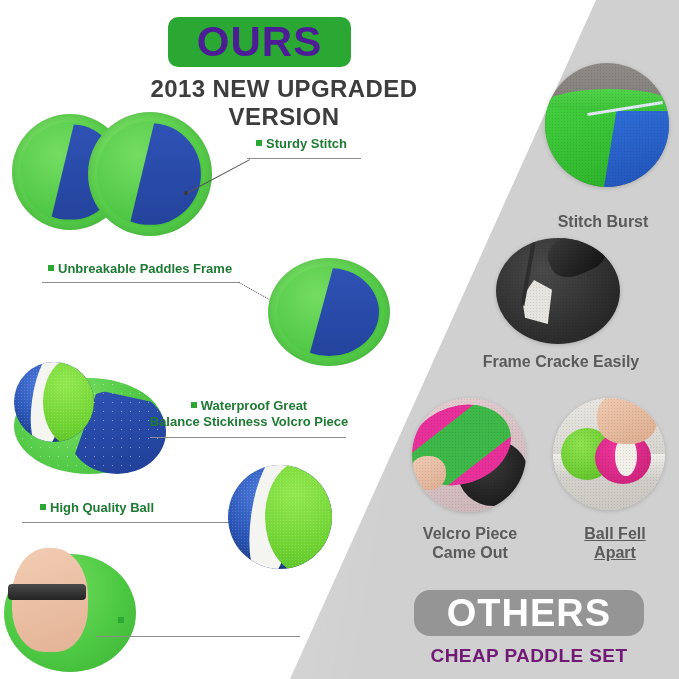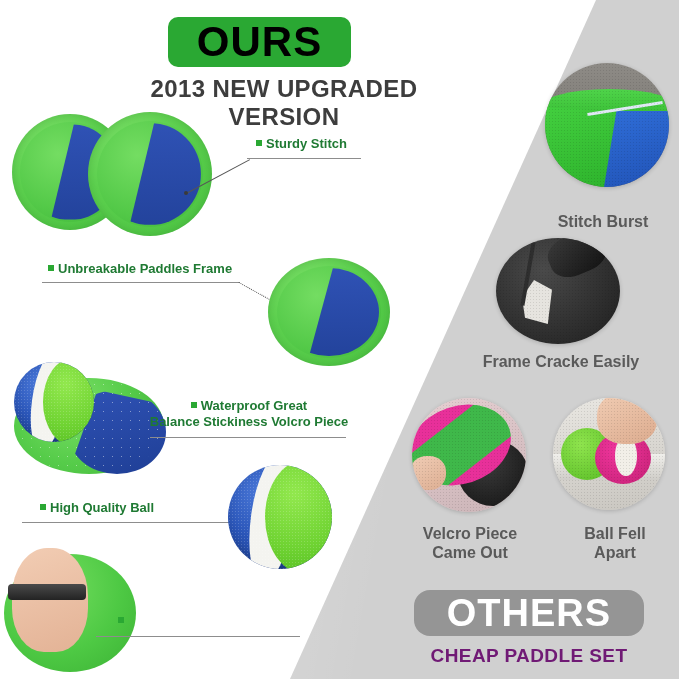--- a/index.html
+++ b/index.html
@@ -28,21 +28,21 @@
 
   
   .ours-badge{
     position:absolute;left:168px;top:17px;
     width:183px;height:50px;
     background:#2aa833;
     border-radius:10px;
     display:flex;align-items:center;justify-content:center;
   }
   .ours-badge span{
-    color:#000000;
+    color:#4c1d95;
     font-size:42px;
     font-weight:bold;
     letter-spacing:1px;
     line-height:1;
   }
   .ours-sub{
     position:absolute;left:104px;top:75px;
     width:360px;text-align:center;
     color:#3d3d3d;
     font-size:24px;
@@ -329,21 +329,21 @@
     <div style="position:absolute;left:8px;top:30px;width:52px;height:52px;border-radius:50%;
                 background:radial-gradient(circle at 38% 32%, #8fe44e, #57bb23);"></div>
     <div style="position:absolute;left:42px;top:34px;width:56px;height:52px;border-radius:50%;
                 background:radial-gradient(circle at 40% 34%, #f0369d, #c41f74);"></div>
     <div style="position:absolute;left:62px;top:38px;width:22px;height:40px;border-radius:50%;
                 background:#f2efe8;"></div>
     <div style="position:absolute;left:44px;top:-6px;width:60px;height:52px;border-radius:44%;
                 background:linear-gradient(150deg,#f1cdb4,#dcab8e);"></div>
     <div class="grain"></div>
   </div>
-  <div class="defect" style="left:556px;top:524px;width:118px;">Ball Fell
+  <div class="defect" style="left:556px;top:524px;width:118px;text-decoration:underline;">Ball Fell
 Apart</div>
 
   <div class="others-badge">
     <span>OTHERS</span>
   </div>
   <div class="others-sub">CHEAP PADDLE SET</div>
 
 </div>
 
 </body></html>

